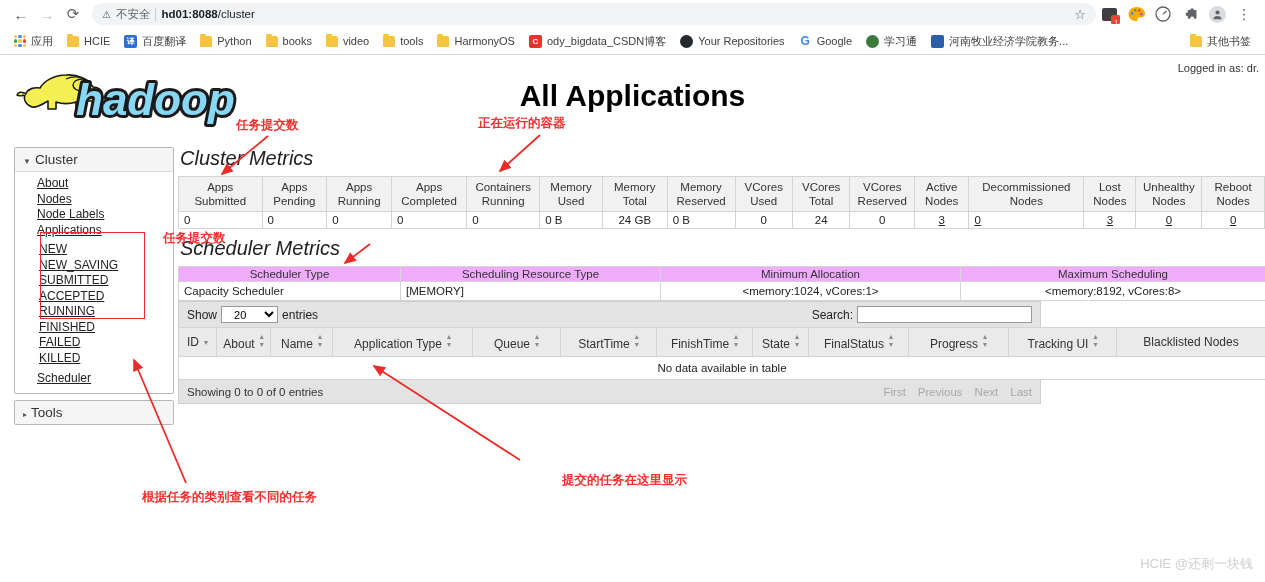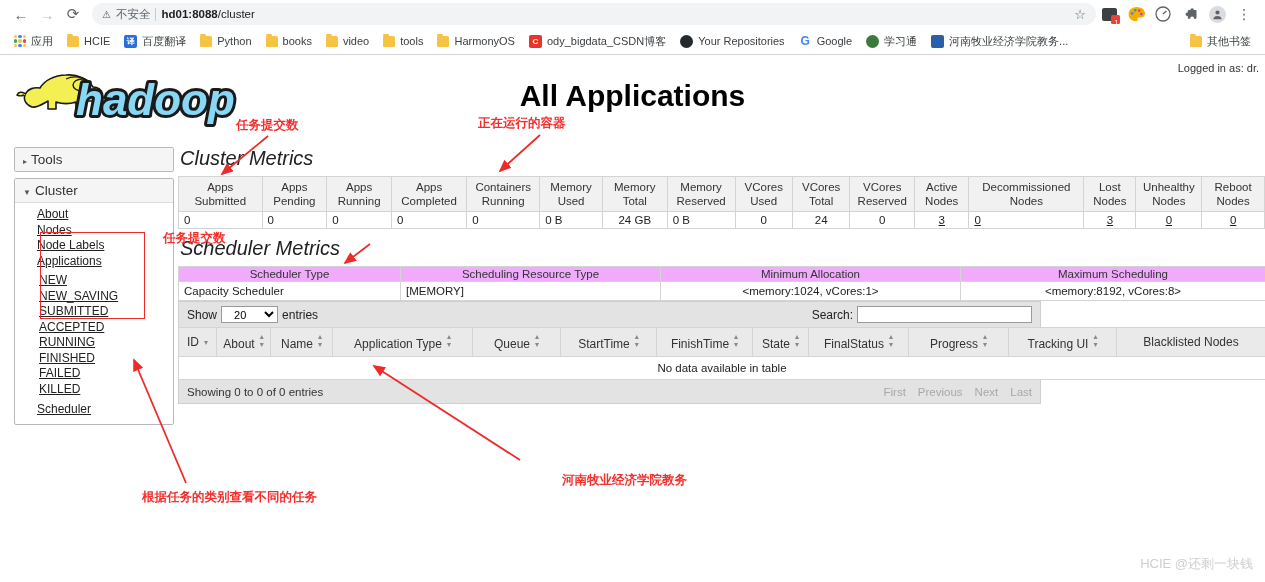--- a/index.html
+++ b/index.html
@@ -289,45 +289,45 @@
         <text x="62" y="54" fill="#1a1a1a" stroke="#1a1a1a" stroke-width="6" stroke-linejoin="round">hadoop</text>
         <text x="62" y="54" fill="#87d7f5">hadoop</text>
       </g>
     </svg>
   </div>
 
   <div class="loginfo">Logged in as: dr.</div>
   <div class="apptitle">All Applications</div>
 
   <div class="sidebar">
-    <div class="panel tools-panel">
-      <div class="panel-head">
-        <span class="caret">▸</span><span>Tools</span>
-      </div>
-    </div>
     <div class="panel">
       <div class="panel-head">
         <span class="caret">▼</span><span>Cluster</span>
       </div>
       <div class="panel-body">
         <a class="navlink">About</a>
         <a class="navlink">Nodes</a>
         <a class="navlink">Node Labels</a>
         <a class="navlink">Applications</a>
         <div class="sub-box">
           <a class="navlink">NEW</a>
           <a class="navlink">NEW_SAVING</a>
           <a class="navlink">SUBMITTED</a>
           <a class="navlink">ACCEPTED</a>
           <a class="navlink">RUNNING</a>
           <a class="navlink">FINISHED</a>
           <a class="navlink">FAILED</a>
           <a class="navlink">KILLED</a>
         </div>
         <a class="navlink">Scheduler</a>
+      </div>
+    </div>
+    <div class="panel tools-panel">
+      <div class="panel-head">
+        <span class="caret">▸</span><span>Tools</span>
       </div>
     </div>
   </div>
 
   <div class="main">
 
     <div class="sec-title">Cluster Metrics</div>
     <table class="metrics">
       <colgroup>
         <col style="width:80px">
@@ -497,16 +497,16 @@
 
     <line x1="520" y1="405" x2="374" y2="311" stroke="#ee2b2b" stroke-width="1.8" marker-end="url(#ah)"></line>
   </svg>
 
   <div class="redbox" style="left:40px; top:177px; width:105px; height:87px;"></div>
 
   <div class="anno" style="left:236px; top:62px;">任务提交数</div>
   <div class="anno" style="left:478px; top:60px;text-align:right;">正在运行的容器</div>
   <div class="anno" style="left:163px; top:175px;">任务提交数</div>
   <div class="anno" style="left:142px; top:434px;">根据任务的类别查看不同的任务</div>
-  <div class="anno" style="left:562px; top:417px;">河南牧业经济学院教务</div>
+  <div class="anno" style="left:562px; top:417px;">提交的任务在这里显示</div>
 
   <div class="watermark">HCIE @还剩一块钱</div>
 </div>
 
 </body></html>

